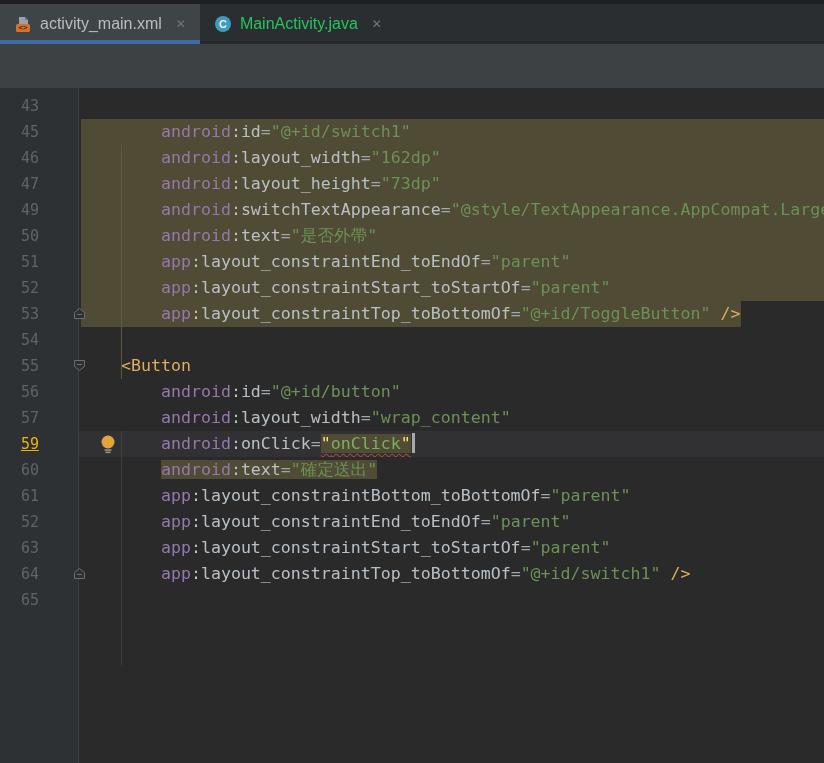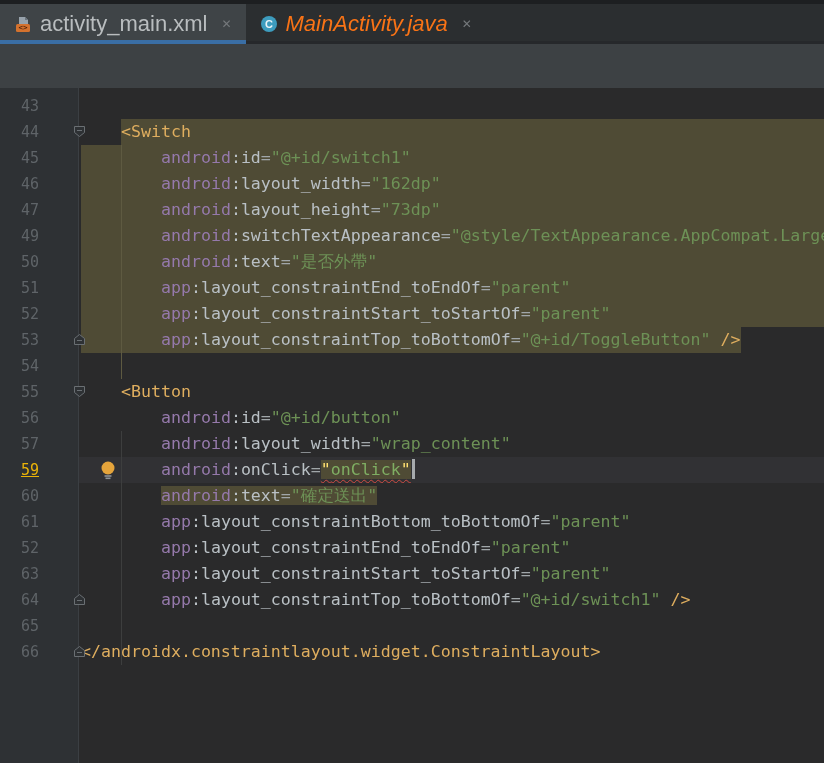--- a/index.html
+++ b/index.html
@@ -5,22 +5,22 @@
   html,body{margin:0;padding:0;background:#2a2a2b;}
   #app{position:relative;width:824px;height:763px;overflow:hidden;
        font-family:"Liberation Sans",sans-serif;-webkit-font-smoothing:antialiased;}
 
   
   .topstrip{height:4px;background:#1d1f21;}
   .tabbar{height:40px;background:#2b2e30;display:flex;align-items:stretch;
           box-shadow:inset 0 -3px 0 #26282b;}
   .tab{display:flex;align-items:center;gap:8px;padding:0 14px;cursor:default;}
   .tab.active{background:#3f4447;box-shadow:inset 0 -4px 0 #3a6ea5;}
-  .tab-label{font-size:22px;color:#b9bdbf;}
-  .tab.inactive .tab-label{color:#f97316;font-style:italic;}
+  .tab-label{font-size:16px;color:#b9bdbf;}
+  .tab.inactive .tab-label{color:#22c55e;}
   .tab-close{font-size:12px;color:#75797c;margin-left:6px;}
   .ficon{display:block;}
 
   
   .navbar{height:44px;background:#3d4144;}
 
   
   .editor{position:relative;height:746px;background:#2a2a2b;overflow:hidden;}
   .gutter-bg{position:absolute;left:0;top:0;bottom:0;width:78px;background:#2e3134;
              border-right:1px solid #3b3f43;z-index:0;}
@@ -95,33 +95,20 @@
         <div class="line">
           <div class="gutter-cell">
             <span class="lnum">43</span>
           </div>
           <div class="code-cell">
             <pre class="code"></pre>
           </div>
         </div>
         <div class="line">
           <div class="gutter-cell">
-            <span class="lnum">44</span>
-            <svg class="fold" width="13" height="13" viewBox="0 0 13 13">
-              <polygon points="1.5,1.5 11.5,1.5 11.5,7.5 6.5,11.5 1.5,7.5" fill="#2e3134" stroke="#6a6f73"></polygon>
-              <line x1="4" y1="5.5" x2="9" y2="5.5" stroke="#6a6f73"></line>
-            </svg>
-          </div>
-          <div class="code-cell">
-            <div class="rowhl" style="left: 42px; right: 0px;"></div>
-            <pre class="code"><span class="sp">    </span><span class="tag">&lt;Switch</span></pre>
-          </div>
-        </div>
-        <div class="line">
-          <div class="gutter-cell">
             <span class="lnum">45</span>
           </div>
           <div class="code-cell">
             <div class="rowhl" style="left: 2px; right: 0px;"></div>
             <pre class="code"><span class="sp">        </span><span class="ns">android</span><span class="pn">:</span><span class="at">id</span><span class="eq">=</span><span class="st">"@+id/switch1"</span></pre>
           </div>
         </div>
         <div class="line">
           <div class="gutter-cell">
             <span class="lnum">46</span>
@@ -283,28 +270,16 @@
           </div>
         </div>
         <div class="line">
           <div class="gutter-cell">
             <span class="lnum">65</span>
           </div>
           <div class="code-cell">
             <pre class="code"></pre>
           </div>
         </div>
-        <div class="line">
-          <div class="gutter-cell">
-            <span class="lnum">66</span>
-            <svg class="fold" width="13" height="13" viewBox="0 0 13 13">
-              <polygon points="6.5,1.5 11.5,5.5 11.5,11.5 1.5,11.5 1.5,5.5" fill="#2e3134" stroke="#6a6f73"></polygon>
-              <line x1="4" y1="7.5" x2="9" y2="7.5" stroke="#6a6f73"></line>
-            </svg>
-          </div>
-          <div class="code-cell">
-            <pre class="code"><span class="tag">&lt;/androidx.constraintlayout.widget.ConstraintLayout&gt;</span></pre>
-          </div>
-        </div>
       </div>
   </div>
 
 </div>
 
 </body></html>

